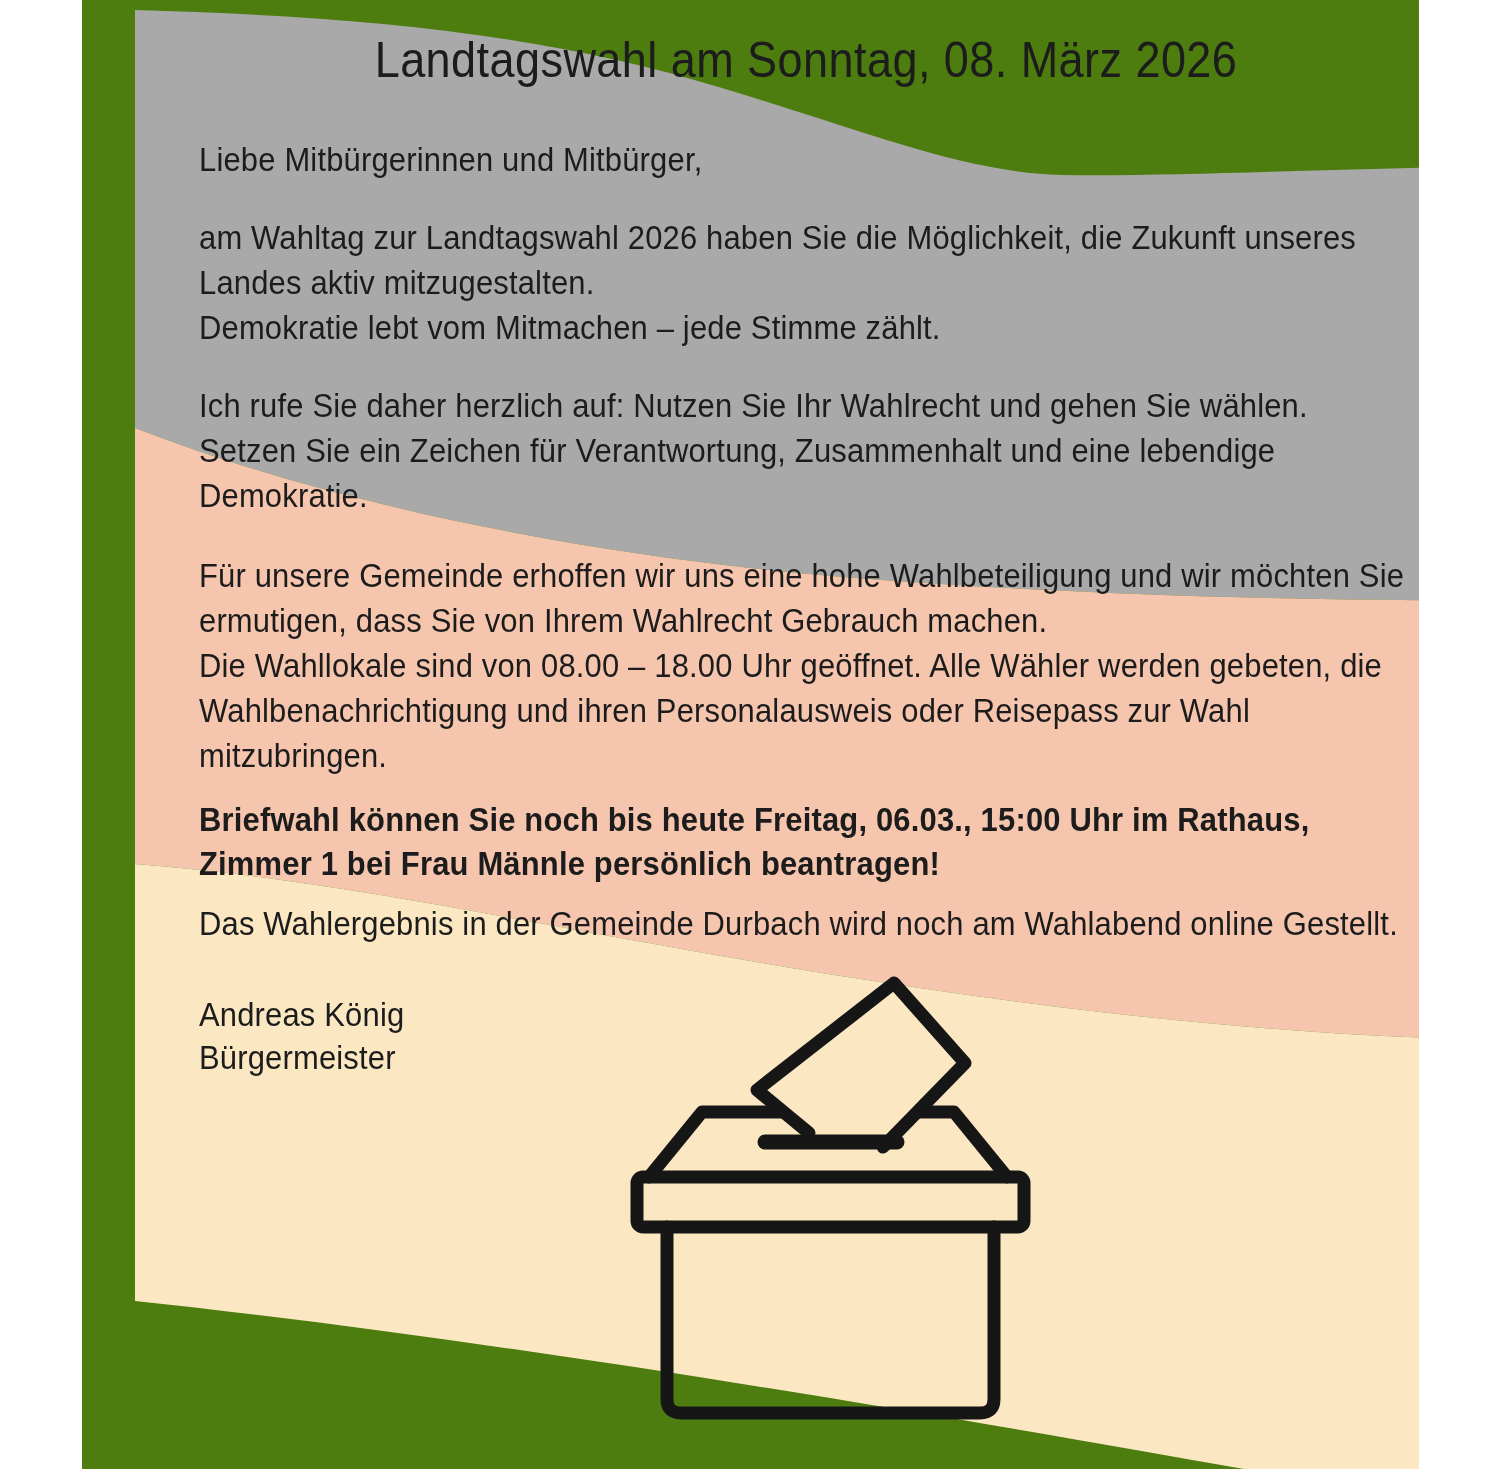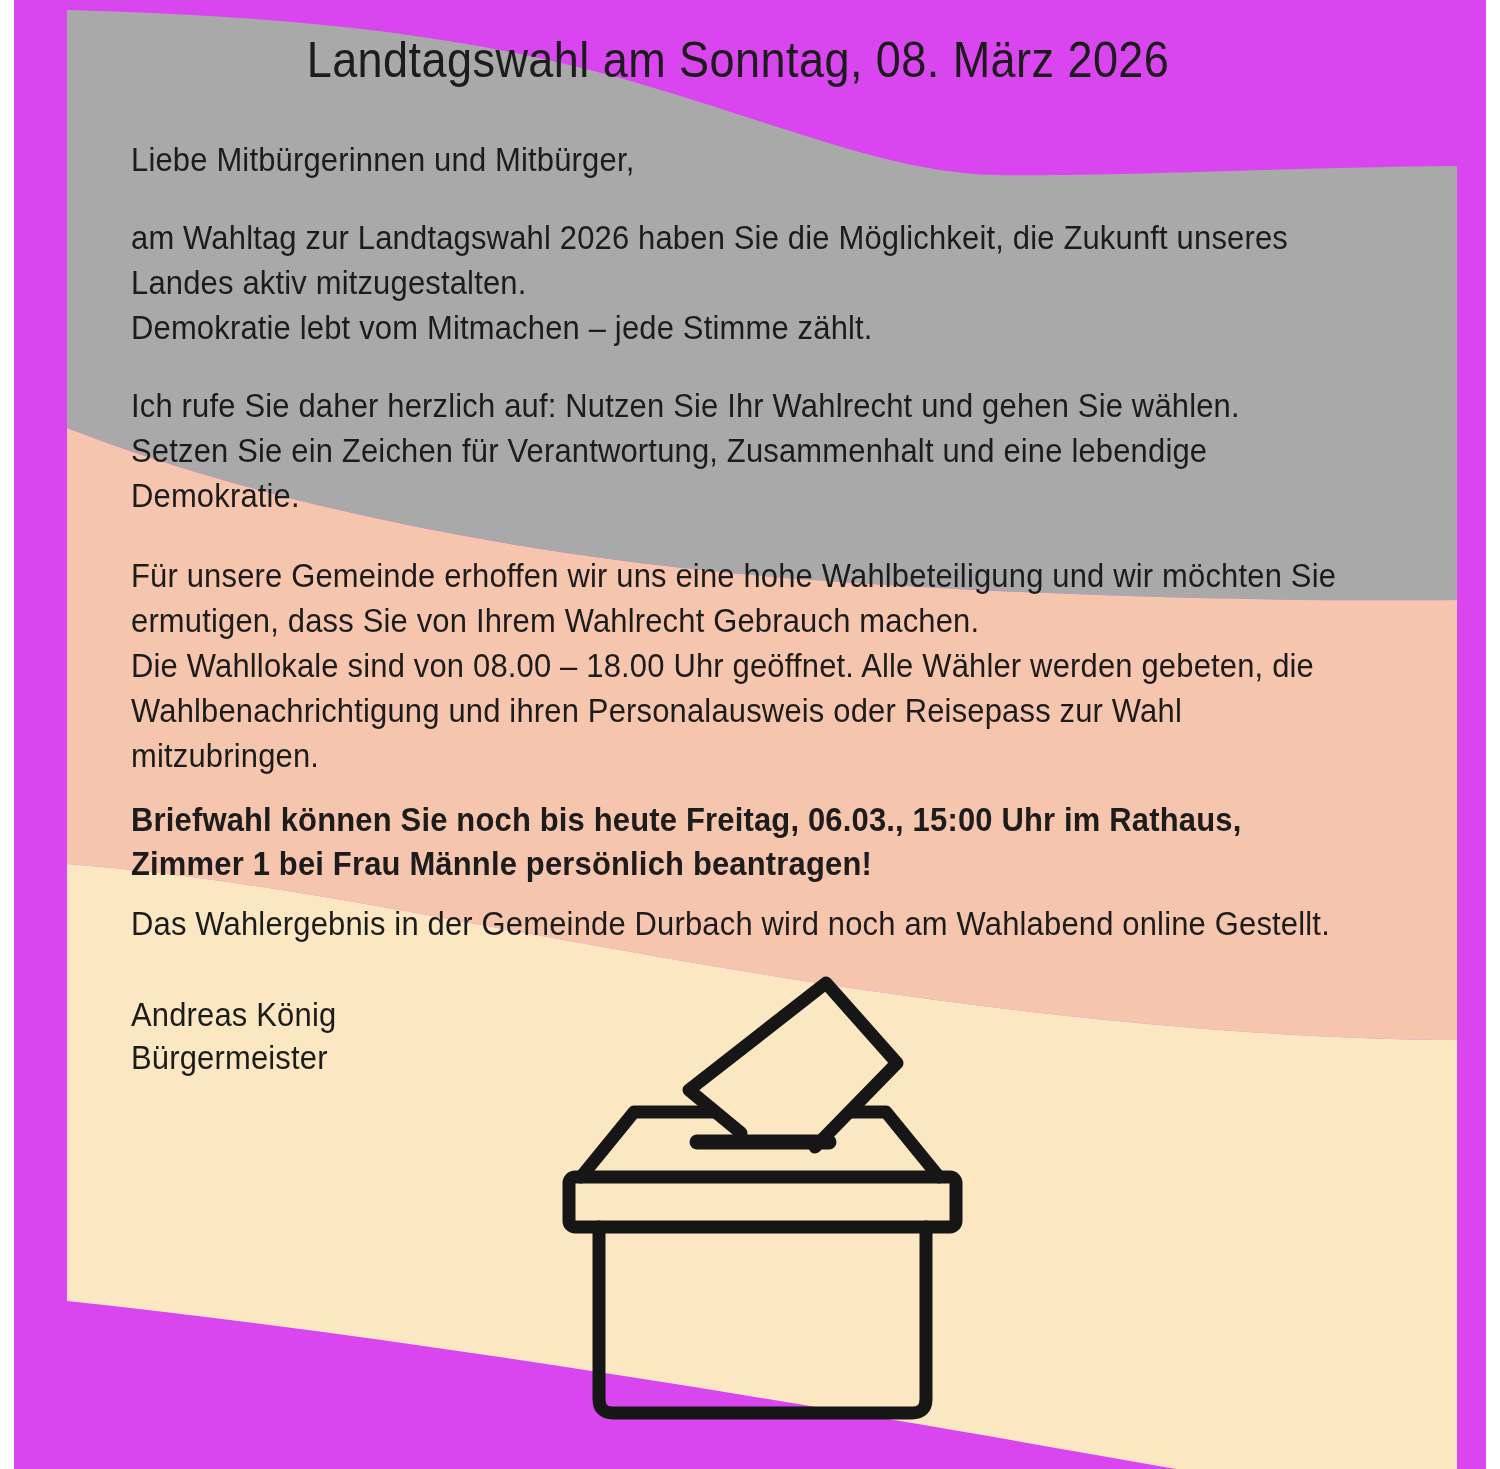--- a/index.html
+++ b/index.html
@@ -1,22 +1,22 @@
 <!DOCTYPE html>
 <html><head>
 <meta charset="utf-8">
 <style>
   html,body { margin:0; padding:0; background:#ffffff; }
   .flyer {
     position: relative;
-    width: 1472px;
+    width: 1337px;
     height: 1469px;
     margin: 0 auto;
     overflow: hidden;
-    background: #d946ef;
+    background: #4d7c0f;
     font-family: "Liberation Sans", sans-serif;
     color: #1c1c1c;
   }
   .bg-waves {
     position: absolute;
     left: 0; top: 0;
     width: 1500px; height: 1469px;
   }
   .page-title {
     position: absolute;

